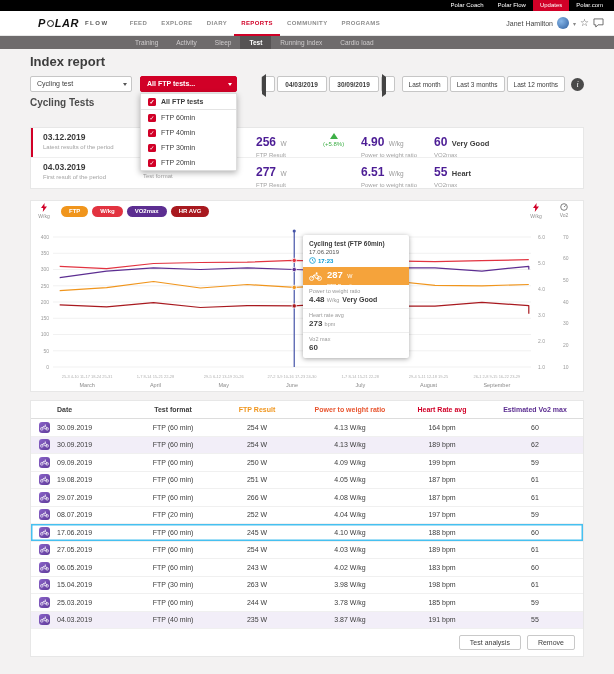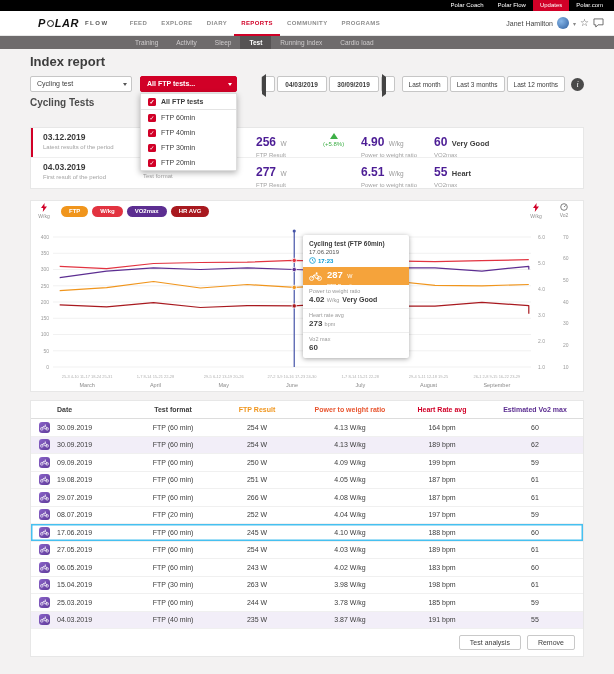--- a/index.html
+++ b/index.html
@@ -362,21 +362,21 @@
           </g>
           <circle cx="9.4" cy="1.4" r="1.2" fill="#fff"></circle>
         </svg>
       <div>
         <div><span class="bval">287</span> <span class="bunit">W</span></div>
         <div class="bcap">FTP Result</div>
       </div>
     </div>
     <div class="tt-sec">
       <div class="tt-label">Power to weight ratio</div>
-      <div class="tt-val"><span>4.02</span> <span class="unit">W/kg</span><span class="rating">Very Good</span></div>
+      <div class="tt-val"><span>4.48</span> <span class="unit">W/kg</span><span class="rating">Very Good</span></div>
     </div>
     <div class="tt-sec">
       <div class="tt-label">Heart rate avg</div>
       <div class="tt-val"><span>273</span> <span class="unit">bpm</span></div>
     </div>
     <div class="tt-sec">
       <div class="tt-label">Vo2 max</div>
       <div class="tt-val"><span>60</span></div>
     </div>
   </div>

